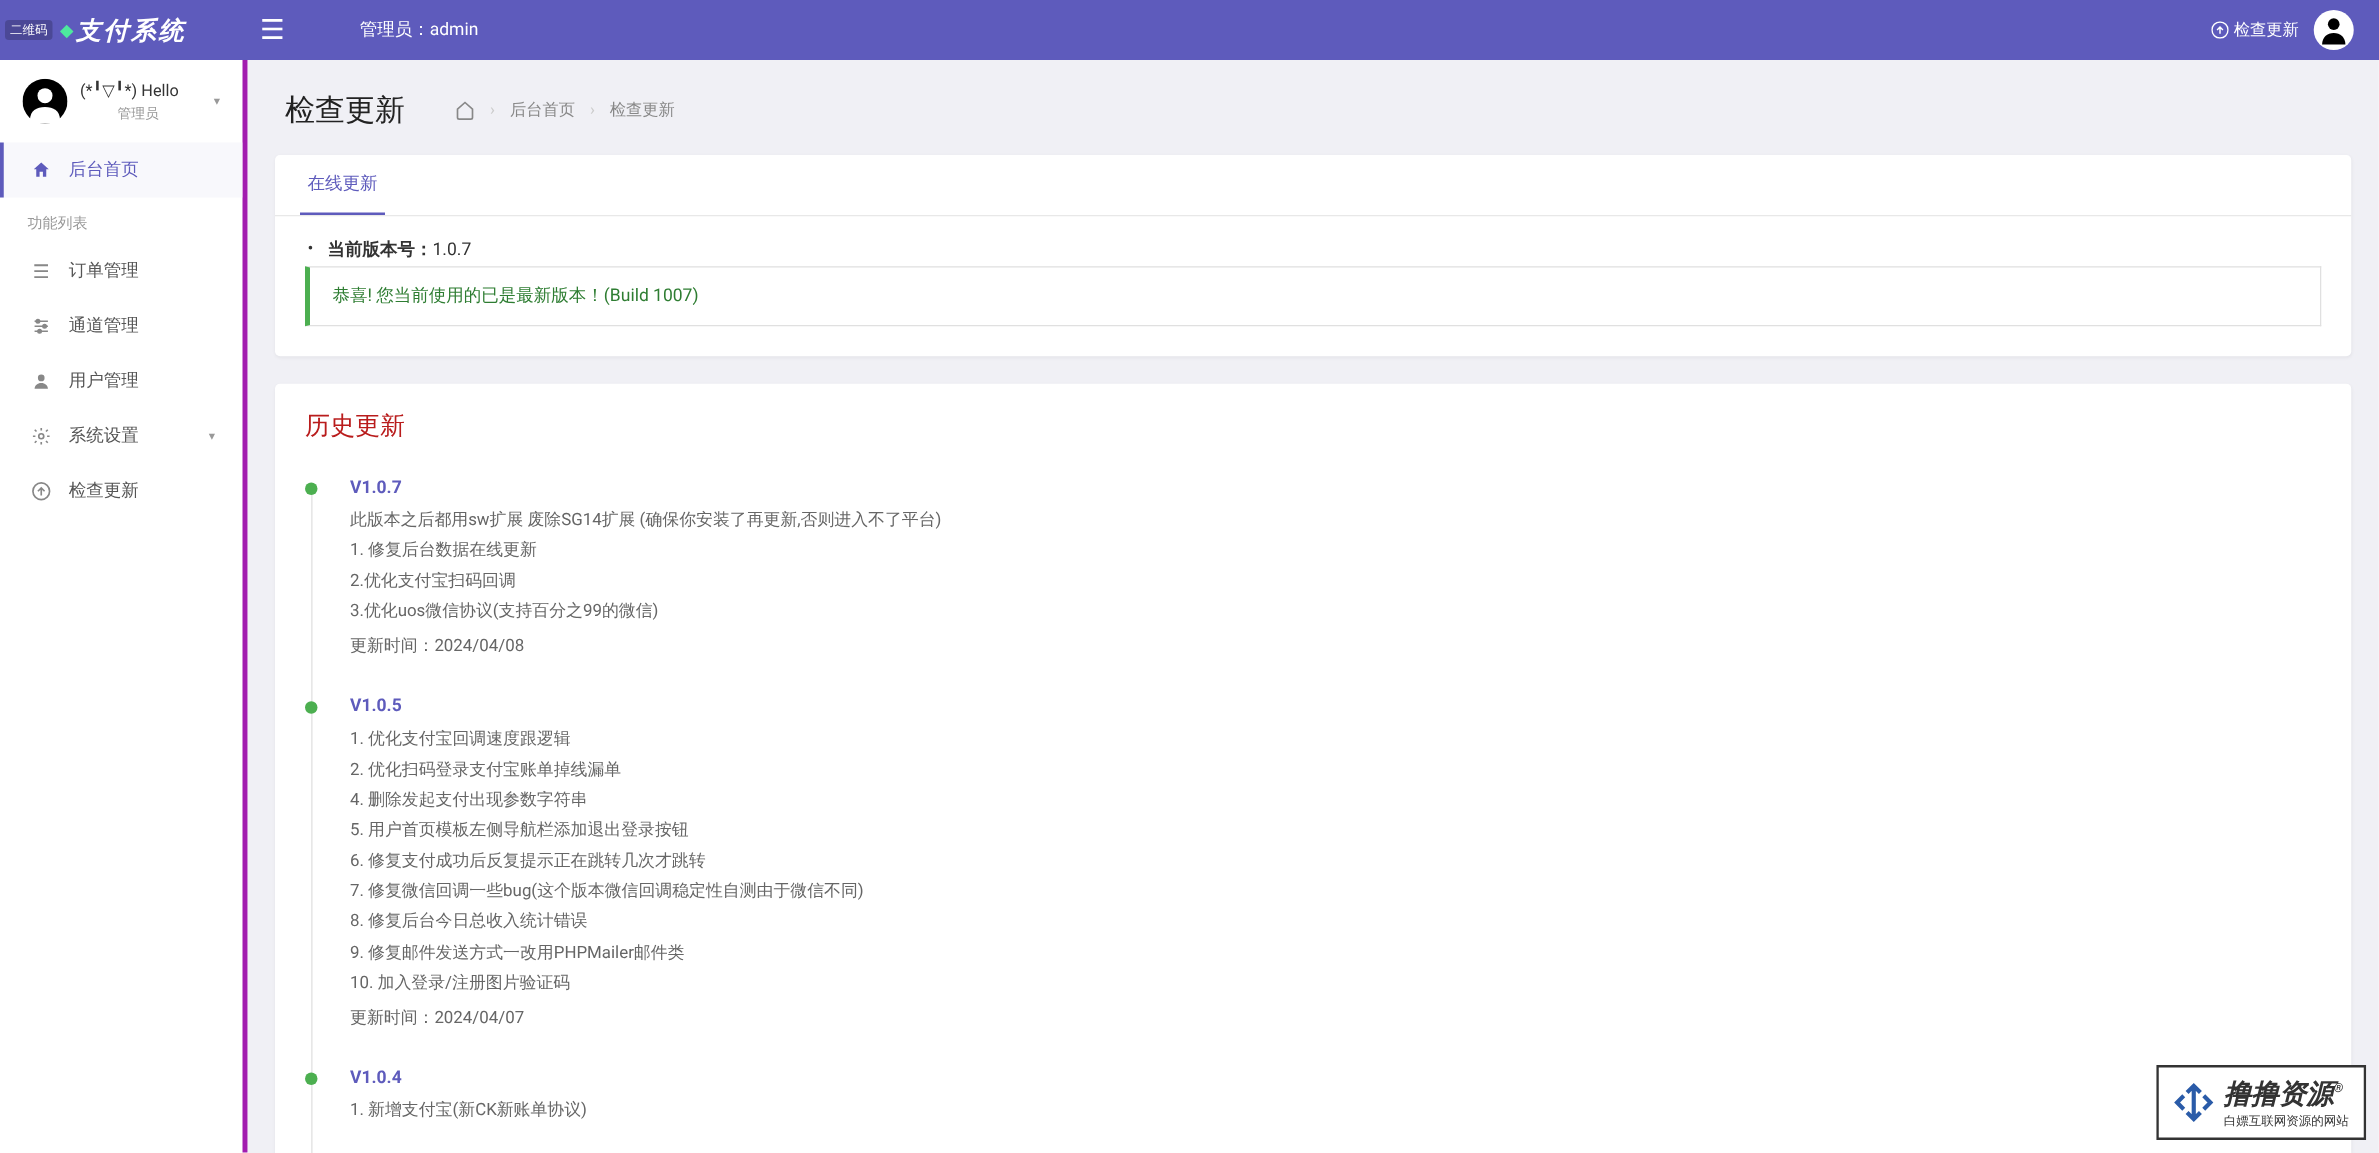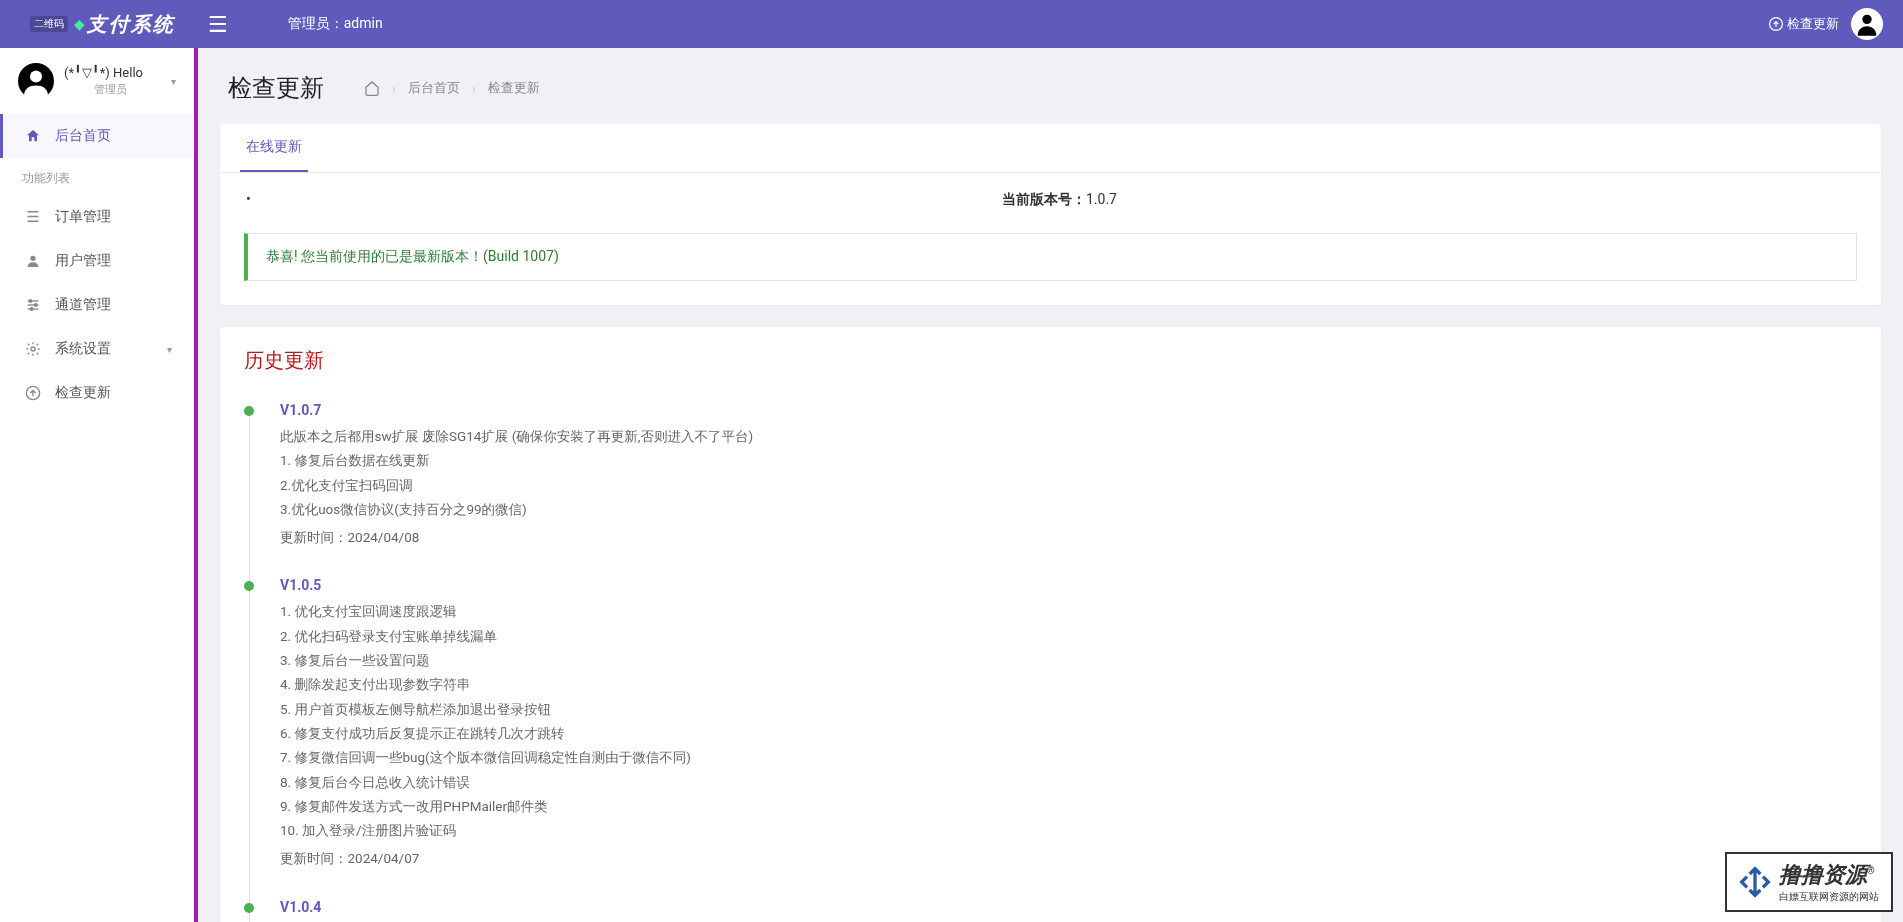--- a/index.html
+++ b/index.html
@@ -1,20 +1,20 @@
 <!DOCTYPE html>
 <html><head>
 <meta charset="utf-8">
 <style>
 * { margin: 0; padding: 0; box-sizing: border-box; }
 body { font-family: -apple-system, BlinkMacSystemFont, "Segoe UI", Roboto, "Helvetica Neue", Arial, sans-serif; font-size: 14px; color: #333; background: #f0f0f5; }
 
 
 .header { position: fixed; top: 0; left: 0; right: 0; height: 48px; background: #5e5bbc; display: flex; align-items: center; z-index: 100; }
-.logo-area { width: 198px; height: 48px; display: flex; align-items: center; padding-left: 30px; position: relative; }
+.logo-area { width: 198px; height: 48px; display: flex; align-items: center; padding-left: 4px; position: relative; }
 .logo-text { color: #fff; font-size: 20px; font-weight: bold; font-style: italic; letter-spacing: 2px; }
 .logo-badge { font-size: 10px; color: #fff; background: rgba(0,0,0,0.2); padding: 1px 4px; border-radius: 3px; margin-right: 4px; }
 .logo-diamond { color: #4de89e; font-size: 14px; margin: 0 2px; }
 .menu-toggle { color: #fff; font-size: 22px; cursor: pointer; padding: 0 10px; }
 .header-left { padding-left: 50px; color: #fff; font-size: 14px; }
 .header-right { margin-left: auto; display: flex; align-items: center; padding-right: 20px; gap: 12px; }
 .check-update-link { color: #fff; font-size: 13px; display: flex; align-items: center; gap: 4px; cursor: pointer; }
 .avatar-circle { width: 32px; height: 32px; border-radius: 50%; background: #fff; display: flex; align-items: center; justify-content: center; overflow: hidden; }
 
 
@@ -39,21 +39,21 @@
 .page-title { font-size: 24px; font-weight: 500; color: #222; }
 .breadcrumb { display: flex; align-items: center; gap: 12px; font-size: 13px; color: #888; }
 .breadcrumb-sep { color: #ccc; }
 .breadcrumb-item { cursor: pointer; }
 .breadcrumb-icon { font-size: 15px; }
 
 .card { background: #fff; margin: 0 22px 22px; border-radius: 4px; box-shadow: 0 1px 3px rgba(0,0,0,0.05); }
 .tabs { border-bottom: 1px solid #e8e8e8; padding: 0 20px; }
 .tab { display: inline-block; padding: 14px 6px; font-size: 14px; color: #5e5bbc; border-bottom: 2px solid #5e5bbc; cursor: pointer; font-weight: 500; }
 .card-body { padding: 18px 24px 24px; }
-.version-line { font-size: 14px; margin-bottom: 24px; padding-left: 18px; position: relative; text-align: center; }
+.version-line { font-size: 14px; margin-bottom: 4px; padding-left: 18px; position: relative; }
 .version-line::before { content: '•'; position: absolute; left: 2px; }
 .version-label { font-weight: bold; }
 .alert-success { border-left: 4px solid #4caf50; background: #fff; padding: 14px 18px; font-size: 14px; color: #2e7d32; border: 1px solid #e0e0e0; border-left: 4px solid #4caf50; }
 
 .history-title { font-size: 20px; padding: 20px 24px 8px; color: #b91c1c; }
 .timeline { padding: 20px 30px 30px 40px; position: relative; }
 .timeline::before { content: ''; position: absolute; left: 29px; top: 30px; bottom: 30px; width: 1px; background: #e0e0e0; }
 .timeline-item { position: relative; margin-bottom: 28px; padding-left: 20px; }
 .timeline-dot { position: absolute; left: -16px; top: 4px; width: 10px; height: 10px; border-radius: 50%; background: #4caf50; z-index: 1; }
 .timeline-version { color: #5e5bbc; font-size: 14px; margin-bottom: 6px; font-weight: 700; }
@@ -126,39 +126,39 @@
   </div>
 
   <div class="menu-section">功能列表</div>
 
   <div class="menu-item">
     <span class="menu-icon">☰</span>
     <span class="menu-label">订单管理</span>
   </div>
   <div class="menu-item">
     <span class="menu-icon">
-      <svg width="16" height="16" viewBox="0 0 24 24" fill="#888">
-          <circle cx="12" cy="8" r="4"></circle>
-          <path d="M4 21c0-4 3.5-7 8-7s8 3 8 7"></path>
-        </svg>
-    </span>
-    <span class="menu-label">用户管理</span>
-  </div>
-  <div class="menu-item">
-    <span class="menu-icon">
       <svg width="16" height="16" viewBox="0 0 24 24" fill="none" stroke="#888" stroke-width="2">
           <line x1="4" y1="6" x2="20" y2="6"></line>
           <circle cx="8" cy="6" r="2" fill="#888"></circle>
           <line x1="4" y1="12" x2="20" y2="12"></line>
           <circle cx="16" cy="12" r="2" fill="#888"></circle>
           <line x1="4" y1="18" x2="20" y2="18"></line>
           <circle cx="10" cy="18" r="2" fill="#888"></circle>
         </svg>
     </span>
     <span class="menu-label">通道管理</span>
+  </div>
+  <div class="menu-item">
+    <span class="menu-icon">
+      <svg width="16" height="16" viewBox="0 0 24 24" fill="#888">
+          <circle cx="12" cy="8" r="4"></circle>
+          <path d="M4 21c0-4 3.5-7 8-7s8 3 8 7"></path>
+        </svg>
+    </span>
+    <span class="menu-label">用户管理</span>
   </div>
   <div class="menu-item">
     <span class="menu-icon">
       <svg width="16" height="16" viewBox="0 0 24 24" fill="#888">
           <circle cx="12" cy="12" r="3" fill="none" stroke="#888" stroke-width="2"></circle>
           <path d="M12 2v3M12 19v3M4.2 4.2l2.1 2.1M17.7 17.7l2.1 2.1M2 12h3M19 12h3M4.2 19.8l2.1-2.1M17.7 6.3l2.1-2.1" stroke="#888" stroke-width="2"></path>
         </svg>
     </span>
     <span class="menu-label">系统设置</span>
     <span class="menu-expand">▾</span>
@@ -215,21 +215,20 @@
             <span class="timeline-line">3.优化uos微信协议(支持百分之99的微信)</span>
             <span class="timeline-line timeline-time">更新时间：2024/04/08</span>
           </div>
         </div>
         <div class="timeline-item">
           <span class="timeline-dot"></span>
           <div class="timeline-version">V1.0.5</div>
           <div class="timeline-content">
             <span class="timeline-line">1. 优化支付宝回调速度跟逻辑</span>
             <span class="timeline-line">2. 优化扫码登录支付宝账单掉线漏单</span>
-            <span class="timeline-line">3. 修复后台一些设置问题</span>
             <span class="timeline-line">4. 删除发起支付出现参数字符串</span>
             <span class="timeline-line">5. 用户首页模板左侧导航栏添加退出登录按钮</span>
             <span class="timeline-line">6. 修复支付成功后反复提示正在跳转几次才跳转</span>
             <span class="timeline-line">7. 修复微信回调一些bug(这个版本微信回调稳定性自测由于微信不同)</span>
             <span class="timeline-line">8. 修复后台今日总收入统计错误</span>
             <span class="timeline-line">9. 修复邮件发送方式一改用PHPMailer邮件类</span>
             <span class="timeline-line">10. 加入登录/注册图片验证码</span>
             <span class="timeline-line timeline-time">更新时间：2024/04/07</span>
           </div>
         </div>

